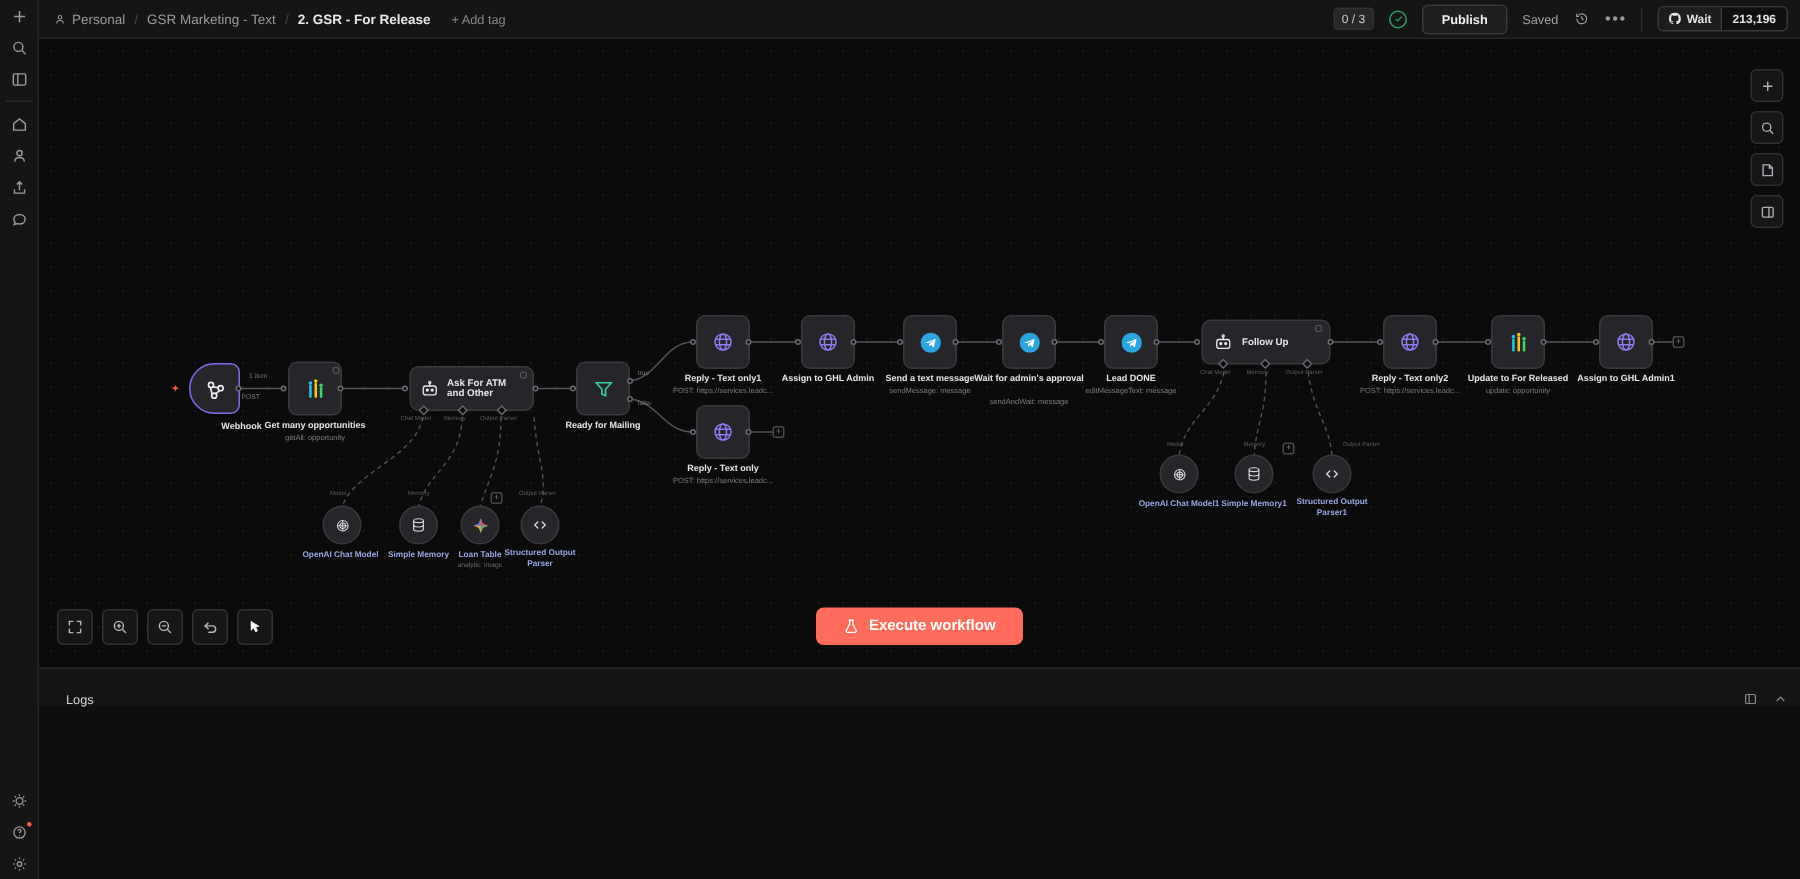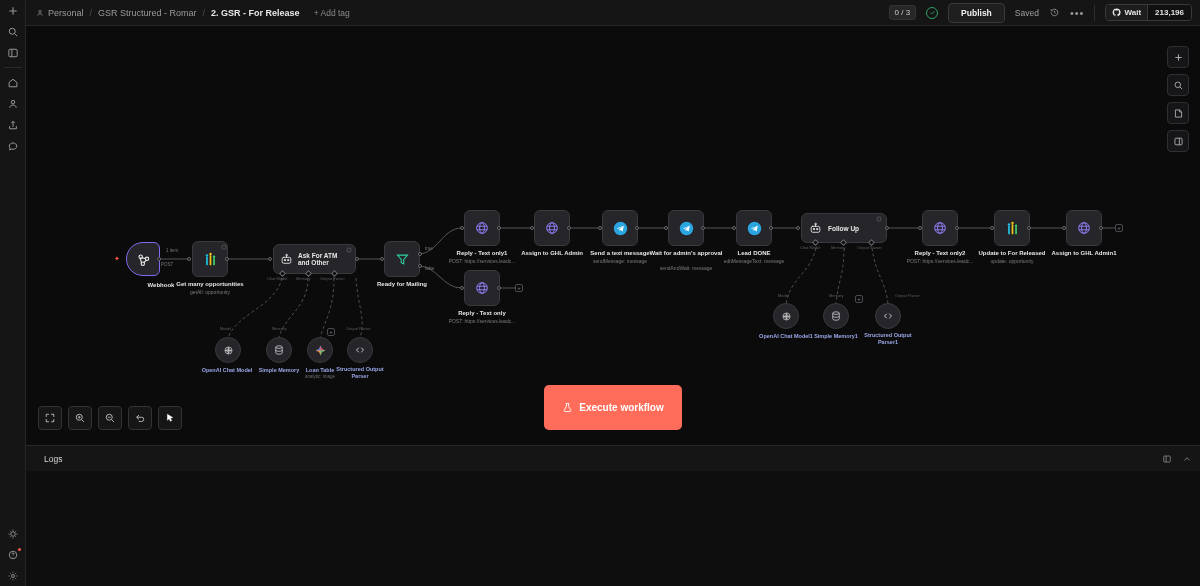--- a/index.html
+++ b/index.html
@@ -159,37 +159,37 @@
   .ctrl-btn {
     width:24px; height:24px; border:1px solid #333; border-radius:4px;
     background:#161616; display:flex; align-items:center; justify-content:center;
     color:#b5b5b9;
   }
   .ctrl-btn svg { width:12px; height:12px; display:block; }
 
   .exec-wrap { position:absolute; left:0; right:0; bottom:15px; display:flex; justify-content:center; }
   .exec-btn {
     background:#ff6d5a; color:#fff; border:none; border-radius:5px;
-    font-size:10px; font-weight:bold; padding:17px 18px;
+    font-size:10px; font-weight:bold; padding:7px 18px;
     display:flex; align-items:center; gap:6px; font-family:"Liberation Sans", sans-serif;
   }
   .exec-btn svg { width:11px; height:11px; display:block; }
 
   .right-tools { position:absolute; right:11px; top:20px; display:flex; flex-direction:column; gap:6px; }
   .rt-btn {
     width:22px; height:22px; border:1px solid #303034; border-radius:4px;
     background:#161618; display:flex; align-items:center; justify-content:center; color:#b0b0b4;
   }
   .rt-btn svg { width:11px; height:11px; display:block; }
 
   
   .bottombar {
     position:absolute; left:26px; bottom:0; right:0; height:26px;
     background:#151515; border-top:1px solid #262626;
-    display:flex; align-items:center; padding:0 8px;margin-top:16px;
+    display:flex; align-items:flex-end; padding:0 8px;margin-top:16px;
   }
   .logs-txt { font-size:8.5px; color:#d5d5d8; margin-left:10px; }
   .bottom-right { margin-left:auto; display:flex; align-items:center; gap:10px; color:#8a8a8e; }
   .bottom-right svg { width:10px; height:10px; display:block; }
 </style>
 </head>
 <body>
 
 <div class="app">
 
@@ -268,21 +268,21 @@
       <span class="crumb">
         <span class="person-ico">
           <svg viewBox="0 0 16 16" fill="none" stroke="#9a9a9e" stroke-width="1.4">
               <circle cx="8" cy="5" r="2.4"></circle>
               <path d="M3.6 13.2c0-2.4 2-3.8 4.4-3.8s4.4 1.4 4.4 3.8"></path>
             </svg>
         </span>
         <span>Personal</span>
       </span>
       <span class="sep">/</span>
-      <span class="crumb">GSR Structured - Romar</span>
+      <span class="crumb">GSR Marketing - Text</span>
       <span class="sep">/</span>
       <span class="crumb active">2. GSR - For Release</span>
       <span class="addtag">+ Add tag</span>
     </div>
 
     <div class="top-right">
       <span class="chip-count">0 / 3</span>
       <span class="ok-circle">
         <svg viewBox="0 0 16 16" fill="none" stroke="#2f9e68" stroke-width="2">
             <path d="M3.5 8.3l3 3 6-6.6"></path>

